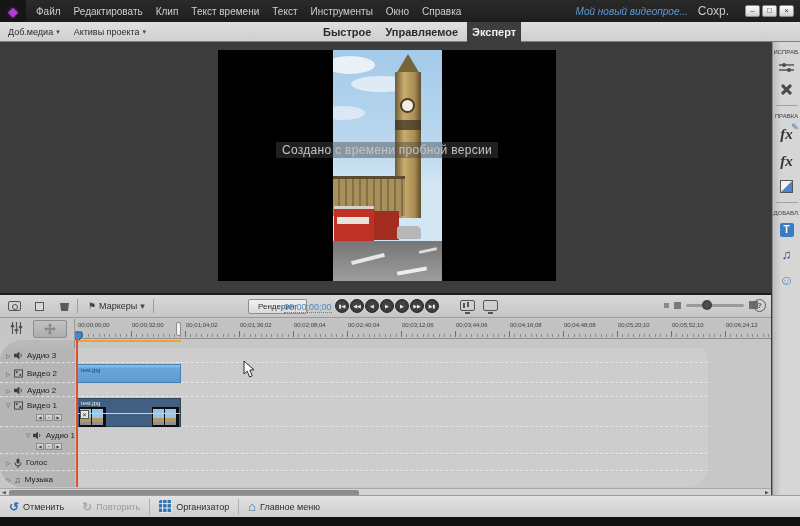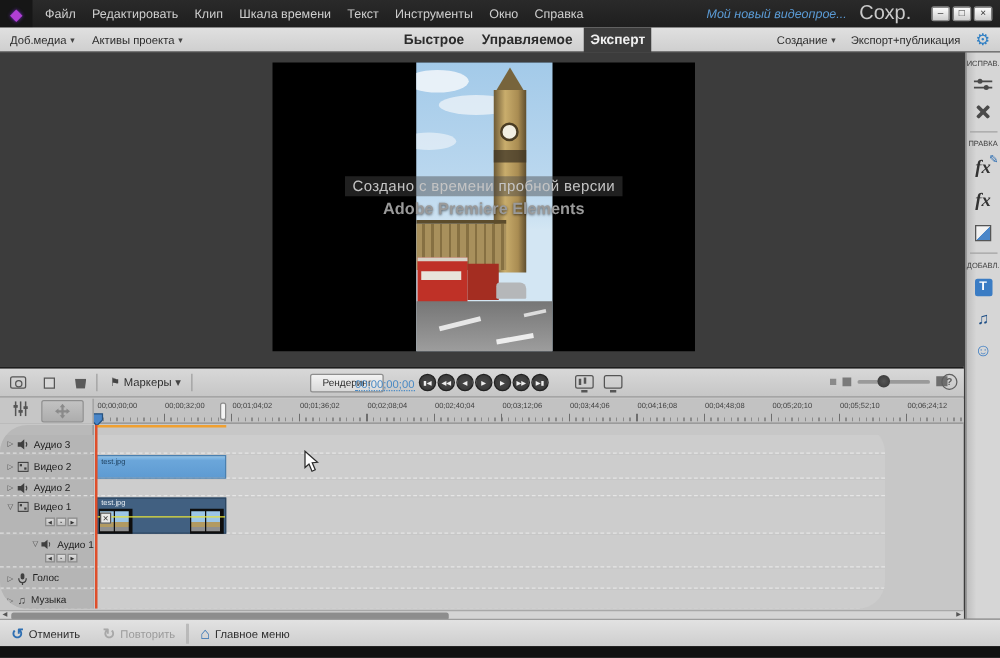--- a/index.html
+++ b/index.html
@@ -12,21 +12,21 @@
   
   .titlebar { position:absolute; left:0; top:0; width:800px; height:22px;
     background:linear-gradient(#2a2a2a,#1e1e1e); display:flex; align-items:center; }
   .logo { width:26px; height:22px; display:flex; align-items:center; justify-content:center;
     background:#161616; }
   .logo span { color:#b13fd4; font-size:13px; text-shadow:0 0 3px #7a2fd0; }
   .menus { display:flex; gap:13px; margin-left:10px; }
   .menus span { color:#cfcfcf; font-size:10px; }
   .tb-right { margin-left:auto; display:flex; align-items:center; gap:10px; padding-right:6px; }
   .proj-name { color:#5b9bd5; font-style:italic; font-size:10px; }
-  .save-lbl { color:#c9c9c9; font-size:16px; }
+  .save-lbl { color:#c9c9c9; font-size:12px; }
   .winbtns { display:flex; gap:2px; margin-left:6px; }
   .winbtn { width:15px; height:12px; background:linear-gradient(#fdfdfd,#cfcfcf); border:1px solid #8a8a8a;
     color:#333; font-size:8px; line-height:10px; text-align:center; border-radius:2px; }
   
   .modebar { position:absolute; left:0; top:22px; width:800px; height:20px;
     background:linear-gradient(#e0e0e0,#cfcfcf); border-bottom:1px solid #7e7e7e;
     display:flex; align-items:center; font-size:9px; color:#2b2b2b; }
   .mb-left { display:flex; gap:14px; padding-left:8px; }
   .mb-btn { display:flex; align-items:center; gap:3px; }
   .mb-btn .arr { font-size:7px; color:#444; }
@@ -185,21 +185,21 @@
 <div class="app">
 
   <div class="titlebar">
     <div class="logo">
         <span>◆</span>
       </div>
     <div class="menus">
       <span>Файл</span>
       <span>Редактировать</span>
       <span>Клип</span>
-      <span>Шкала времени</span>
+      <span>Текст времени</span>
       <span>Текст</span>
       <span>Инструменты</span>
       <span>Окно</span>
       <span>Справка</span>
     </div>
     <div class="tb-right">
       <span class="proj-name">Мой новый видеопрое...</span>
       <span class="save-lbl">Сохр.</span>
       <div class="winbtns">
         <div class="winbtn">–</div>
@@ -217,28 +217,20 @@
       </div>
       <div class="mb-btn">
         <span>Активы проекта</span>
           <span class="arr">▾</span>
       </div>
     </div>
     <div class="mb-tabs">
       <span class="mb-tab">Быстрое</span>
       <span class="mb-tab">Управляемое</span>
       <span class="mb-tab active">Эксперт</span>
-    </div>
-    <div class="mb-right">
-      <div class="mb-btn">
-        <span>Создание</span>
-          <span class="arr">▾</span>
-      </div>
-      <span>Экспорт+публикация</span>
-      <span class="gear">⚙</span>
     </div>
   </div>
 
   <div class="main">
     <div class="monitor">
       <div class="photo">
         <div class="cloud" style="left:-8px;top:6px;width:50px;height:18px;"></div>
         <div class="cloud" style="left:18px;top:26px;width:60px;height:16px;opacity:.7;"></div>
         <div class="cloud" style="left:-12px;top:56px;width:44px;height:14px;opacity:.6;"></div>
         <div class="bb-spire"></div>
@@ -252,21 +244,20 @@
         <div class="bb-bus2"></div>
         <div class="bb-car"></div>
         <div class="bb-road">
           <div class="bb-mark1"></div>
             <div class="bb-mark2"></div>
             <div class="bb-mark3"></div>
         </div>
       </div>
       <div class="watermark">
         <span class="wm1">Создано с времени пробной версии</span>
-        <div class="wm2">Adobe Premiere Elements</div>
       </div>
     </div>
   </div>
 
   <div class="sidebar">
     <span class="sb-label">ИСПРАВ.</span>
     <div class="sb-icon">
       <svg width="15" height="11" viewBox="0 0 15 11">
         <line x1="0" y1="3" x2="15" y2="3" stroke="#4a4a4a" stroke-width="1.4"></line>
         <line x1="0" y1="8" x2="15" y2="8" stroke="#4a4a4a" stroke-width="1.4"></line>
@@ -492,20 +483,24 @@
   <div class="bottombar">
     <div class="bb-btn">
       <span class="bb-ic">↺</span>
       <span>Отменить</span>
     </div>
     <div class="bb-btn disabled">
       <span class="bb-ic">↻</span>
       <span>Повторить</span>
     </div>
     <div class="bb-sep"></div>
+    <div class="bb-btn">
+      <span class="org-ic"></span>
+      <span>Организатор</span>
+    </div>
     <div class="bb-sep"></div>
     <div class="bb-btn">
       <span class="home-ic">⌂</span>
       <span>Главное меню</span>
     </div>
   </div>
   <div class="taskstrip"></div>
 
   <div class="cursor">
     <svg width="13" height="19" viewBox="0 0 13 19">

